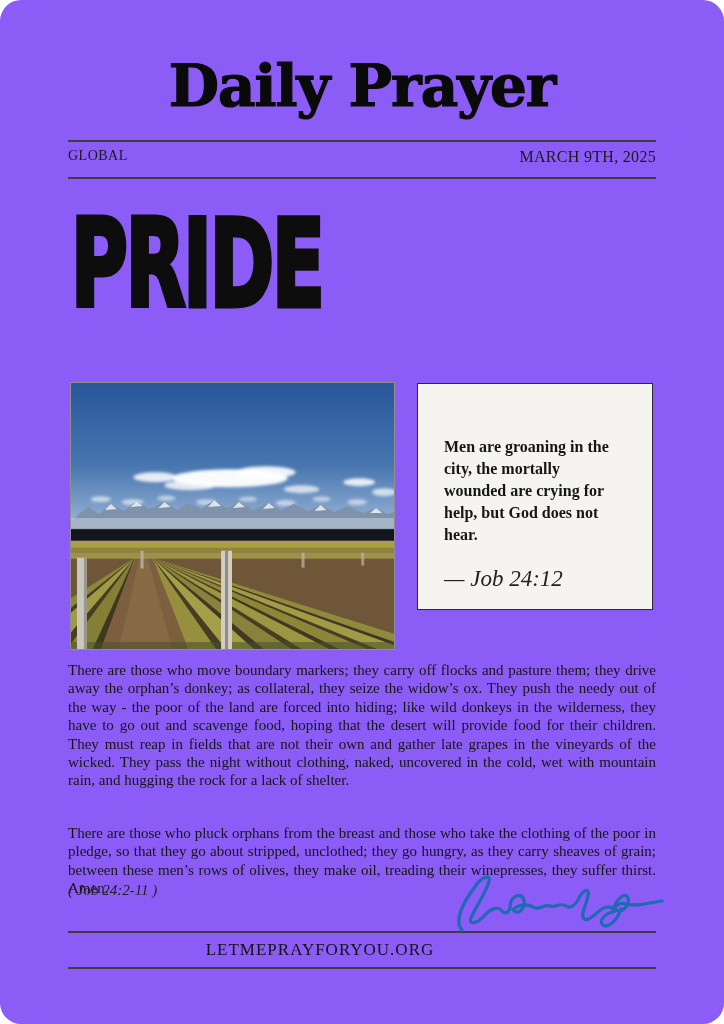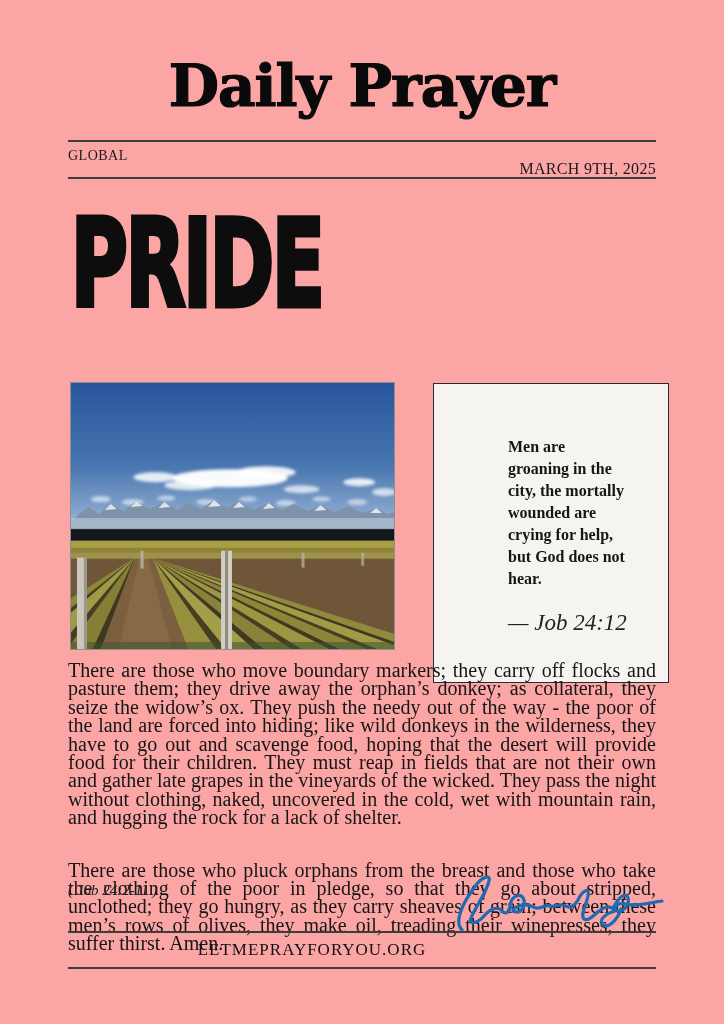--- a/index.html
+++ b/index.html
@@ -1,23 +1,24 @@
 <!DOCTYPE html>
 <html><head>
 <meta charset="utf-8">
 <style>
   * { margin:0; padding:0; box-sizing:border-box; }
   html,body { background:#ffffff; }
   .page {
     position:relative;
     width:724px; height:1024px;
-    background:#fca5a5;
+    background:#8b5cf6;
     overflow:hidden;
     font-family:"Liberation Serif", serif;
     color:#141414;
+    border-radius:21px;
   }
   
   .masthead {
     position:absolute; top:52px; left:0; width:724px;
     text-align:center;
     font-family:"DejaVu Serif", serif;
     font-weight:bold;
     font-size:58px;
     letter-spacing:-1px;
     color:#0a0a0a;
@@ -29,21 +30,21 @@
   }
   .rule-1 { top:140px; }
   .rule-2 { top:177px; }
   .rule-3 { top:931px; }
   .rule-4 { top:967px; }
   .dateline-left {
     position:absolute; top:148px; left:68px;
     font-size:14px; letter-spacing:.5px; color:#1a1a1a;
   }
   .dateline-right {
-    position:absolute; top:160px; right:68px;
+    position:absolute; top:148px; right:68px;
     font-size:16px; letter-spacing:.3px; color:#1a1a1a;
   }
   
   .headline {
     position:absolute; top:208px; left:0; width:724px; height:120px;
     display:flex; align-items:flex-start; justify-content:flex-start;
   }
   .headline span {
     display:inline-block;
     font-family:"DejaVu Sans", sans-serif;
@@ -58,54 +59,53 @@
     white-space:nowrap;
   }
   
   .photo {
     position:absolute; left:70px; top:382px; width:325px; height:268px;
     border:1px solid #8f8f8f;
     overflow:hidden;
   }
   .photo svg { display:block; width:100%; height:100%; }
   .quote-box {
-    position:absolute; left:417px; top:383px; width:236px; height:300px;
+    position:absolute; left:417px; top:383px; width:236px; height:227px;
     background:#f5f4f1;
     border:1.5px solid #2b2b2b;
-    padding:52px 38px 0 74px;
-    margin-left:16px;
+    padding:52px 38px 0 26px;
   }
   .quote-text {
     font-size:16px; font-weight:bold; line-height:22px; color:#161616;
   }
   .quote-attr {
     margin-top:20px;
     font-size:23px; font-style:italic; color:#222;
   }
   
   .article {
     position:absolute; left:68px; top:661px; width:588px;
-    font-size:20px; line-height:18.4px;
+    font-size:15px; line-height:18.4px;
     text-align:justify;
     color:#161616;
   }
   .article p + p { margin-top:34px; }
   .citation {
     position:absolute; left:68px; top:882px;
     font-size:15px; font-style:italic; color:#222;
   }
   
   .signature {
     position:absolute; left:452px; top:864px; width:215px; height:74px;
     z-index:2;
   }
   .signature svg { display:block; width:100%; height:100%; }
   
   .footer-url {
-    position:absolute; top:940px; left:4px; width:616px;
+    position:absolute; top:940px; left:12px; width:616px;
     text-align:center;
     font-size:17px; letter-spacing:1px; color:#111;
   }
 </style>
 </head>
 <body>
 
 <div class="page">
 
   <div class="masthead">Daily Prayer</div>

